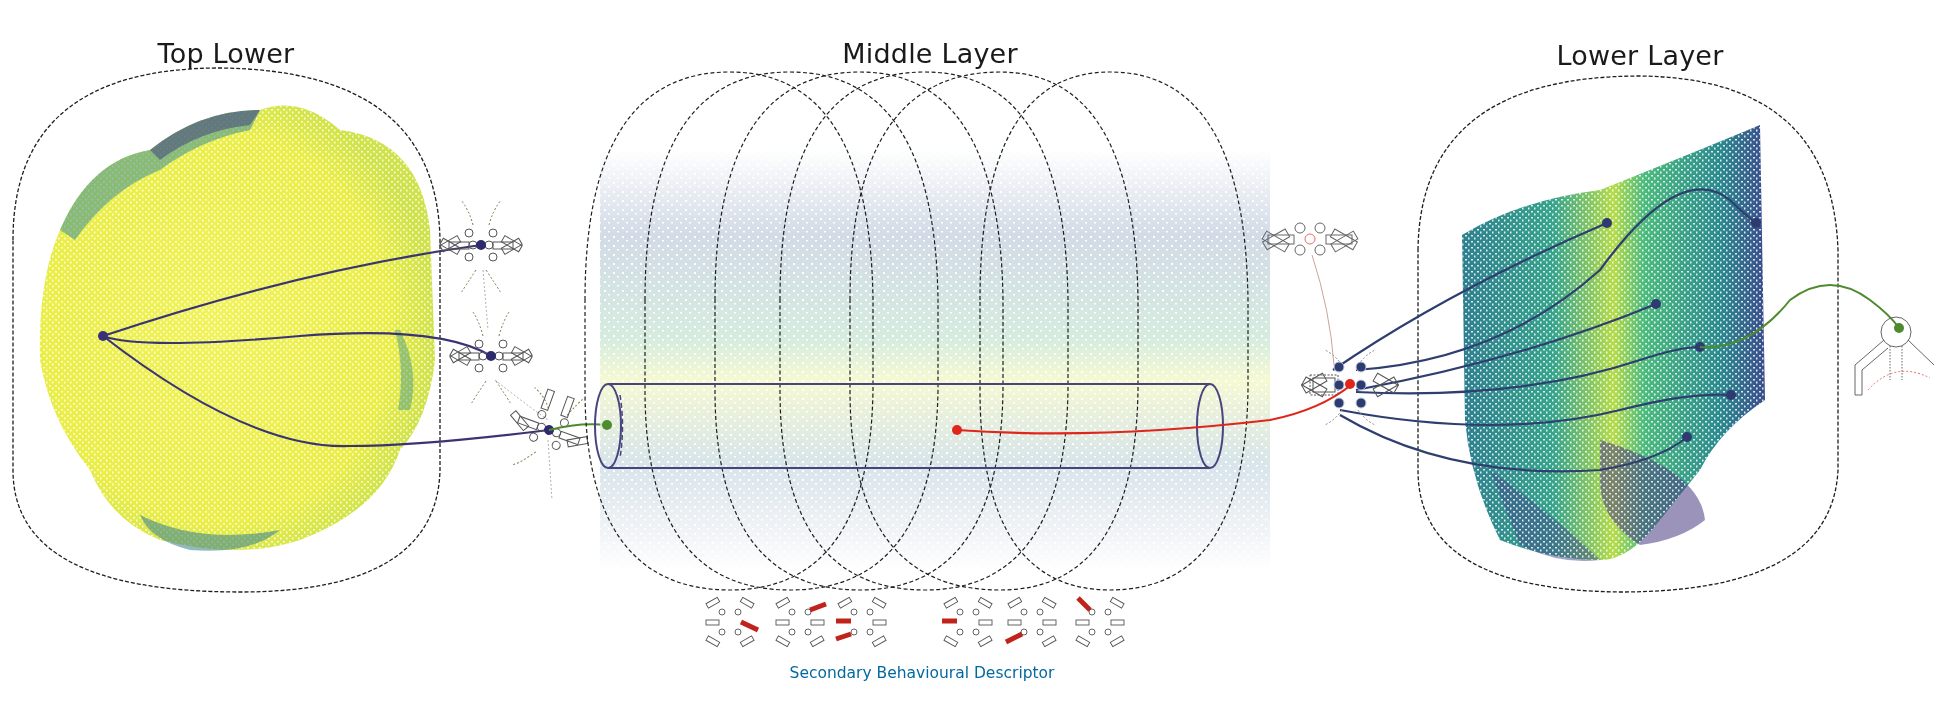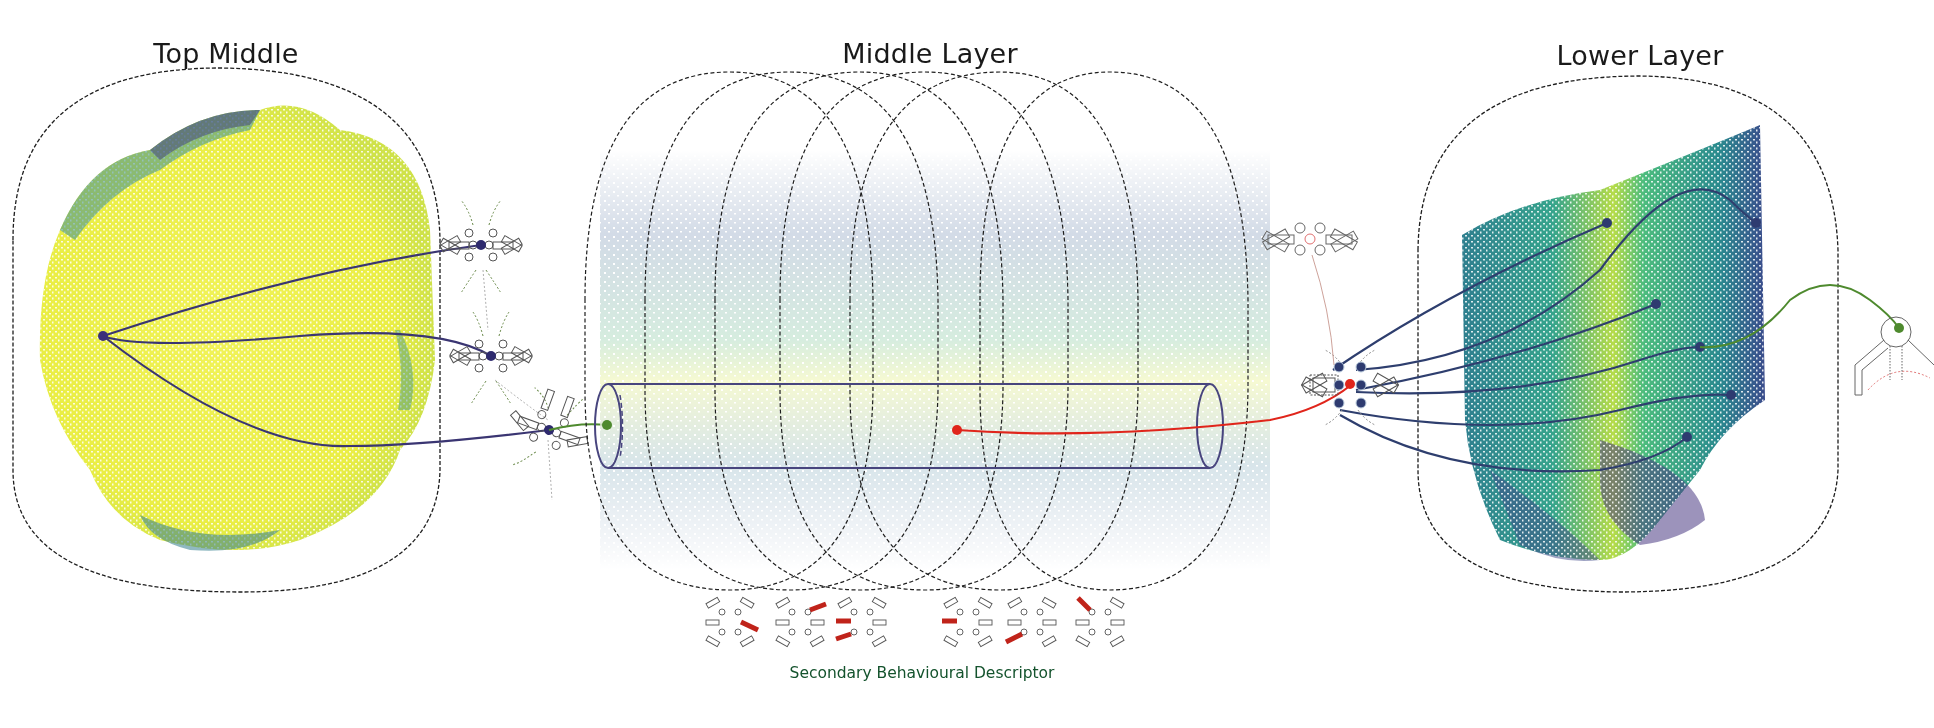--- a/index.html
+++ b/index.html
@@ -1,30 +1,30 @@
 <!DOCTYPE html>
 <html><head>
 <meta charset="utf-8">
 <style>
   html, body { margin: 0; padding: 0; background: #ffffff; }
   body { width: 1934px; height: 728px; position: relative; overflow: hidden;
          font-family: "DejaVu Sans", "Liberation Sans", sans-serif; }
   #stage { position: absolute; left: 0; top: 0; width: 1934px; height: 728px; }
   .title { position: absolute; font-size: 27px; color: #1a1a1a; letter-spacing: 0.2px;
            font-family: "DejaVu Sans", sans-serif; transform: translateX(-50%); white-space: nowrap; }
-  .caption { position: absolute; font-size: 15.5px; color: #14532d; transform: translateX(-50%);
+  .caption { position: absolute; font-size: 15.5px; color: #0369a1; transform: translateX(-50%);
              font-family: "DejaVu Sans", sans-serif; white-space: nowrap; }
   svg { position: absolute; left: 0; top: 0; }
 </style>
 </head>
 <body>
 
 <div id="stage">
 
-  <div class="title" style="left:226px; top:38px;">Top Middle</div>
+  <div class="title" style="left:226px; top:38px;">Top Lower</div>
   <div class="title" style="left:930px; top:38px;">Middle Layer</div>
   <div class="title" style="left:1640px; top:40px;text-align:center;">Lower Layer</div>
   <div class="caption" style="left:922px; top:664px;">Secondary Behavioural Descriptor</div>
 
   <svg width="1934" height="728" viewBox="0 0 1934 728">
     <defs>
       <clipPath id="topClip">
           <path d="M28 240 Q28 75 220 73 Q437 75 440 240 L440 480 Q437 592 240 592 Q28 592 28 480 Z"></path>
         </clipPath>
       <clipPath id="lowClip">

